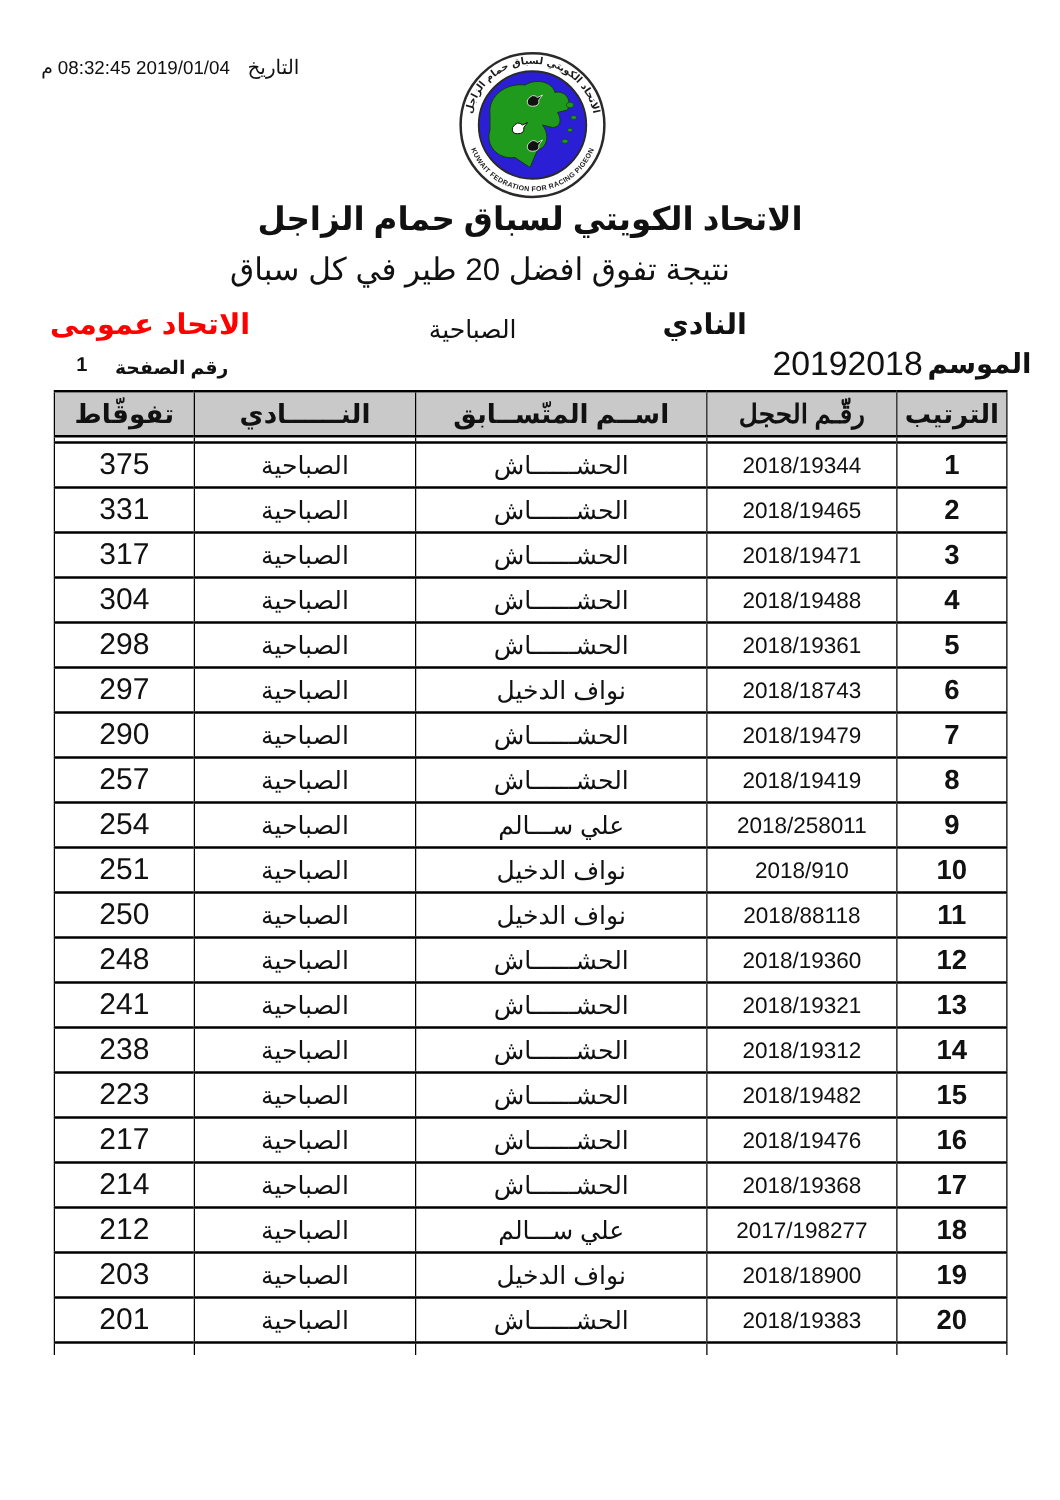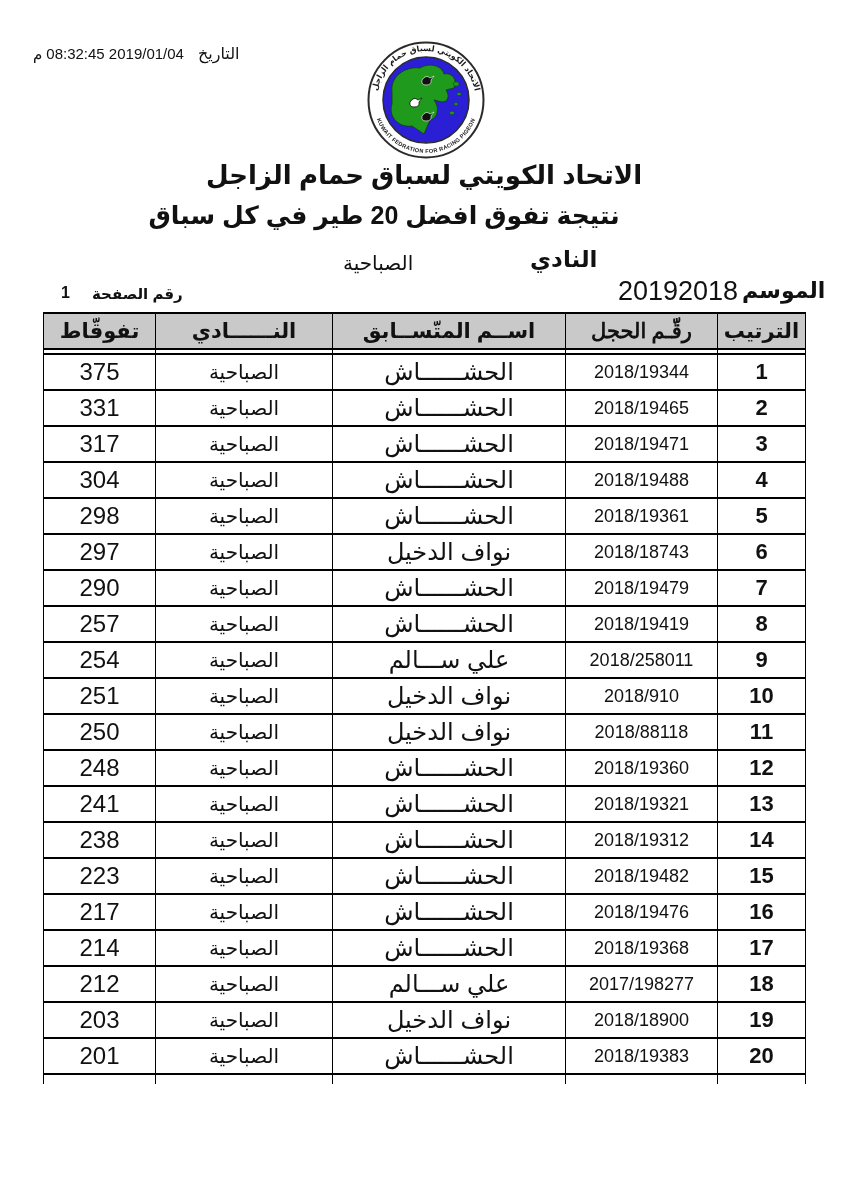--- a/index.html
+++ b/index.html
@@ -9,21 +9,21 @@
   }
   .abs{position:absolute;white-space:nowrap;}
   
   .date-line{left:33px;top:44px;display:flex;align-items:baseline;font-size:15px;direction:ltr;}
   .date-suffix{margin-right:4px;}
   .date-label{font-weight:normal;margin-left:14px;font-size:16px;}
   
   .logo{left:366px;top:40px;}
   
   .title1{left:0;top:160px;width:848px;text-align:center;font-size:26px;font-weight:bold;direction:rtl;}
-  .title2{left:0;top:201px;width:768px;text-align:center;font-size:25px;font-weight:bold;direction:rtl;}
+  .title2{left:0;top:201px;width:768px;text-align:center;font-size:25px;font-weight:normal;direction:rtl;}
   
   .club-label{left:530px;top:246px;font-size:23px;font-weight:bold;direction:rtl;}
   .club-value{left:343px;top:251px;font-size:20px;direction:rtl;}
   .union-note{left:40px;top:246px;font-size:23px;font-weight:bold;direction:rtl;}
   .season-label{left:742px;top:278px;font-size:22px;font-weight:bold;direction:rtl;}
   .season-value{left:618px;top:276px;font-size:27px;}
   .pagenum-label{left:92px;top:285px;font-size:15px;font-weight:bold;direction:rtl;}
   .pagenum-value{left:61px;top:284px;font-size:16px;font-weight:bold;}
   
   .tbl-wrap{left:43px;top:312px;}
@@ -32,21 +32,21 @@
     border-top:2px solid #000;border-bottom:2px solid #000;
     border-left:1px solid #000;border-right:1px solid #000;
     padding:0;vertical-align:middle;overflow:hidden;
   }
   table.results th{height:34px;font-size:21px;font-weight:bold;}
   table.results td{height:34px;}
   tr.spacer-row td{height:3px;border-top:2px solid #000;border-bottom:2px solid #000;}
   tr.stub-row td{height:9px;border-top:2px solid #000;border-bottom:none;}
   td.cell-rank{font-weight:bold;font-size:22px;}
   td.cell-ring{font-size:18px;direction:ltr;}
-  td.cell-name{font-size:24px;}
+  td.cell-name{font-size:20px;}
   td.cell-club{font-size:20px;}
   td.cell-points{font-size:24px;}
 </style>
 </head>
 <body>
 
 <div class="page">
 
   <div class="abs date-line">
     <span class="date-suffix">م</span>
@@ -82,20 +82,21 @@
       <path d="M -16,2 q 4,-6 8,-2 l 4,-2 -3,4 q 1,5 -5,5 q -5,0 -4,-5 z" fill="#fff" stroke="#111" stroke-width="0.8"></path>
       <path d="M -4,16 q 4,-6 8,-2 l 4,-2 -3,4 q 1,5 -5,5 q -5,0 -4,-5 z" fill="#111" stroke="#fff" stroke-width="0.6"></path>
     </g>
   </svg>
 
   <div class="abs title1">الاتحاد الكويتي لسباق حمام الزاجل</div>
   <div class="abs title2">نتيجة تفوق  افضل 20  طير في كل سباق</div>
 
   <div class="abs club-label">النادي</div>
   <div class="abs club-value">الصباحية</div>
+  <div class="abs union-note" style="color:#ff0000;">الاتحاد عمومى</div>
 
   <div class="abs season-label">الموسم</div>
   <div class="abs season-value">20192018</div>
   <div class="abs pagenum-label">رقم الصفحة</div>
   <div class="abs pagenum-value">1</div>
 
   <div class="abs tbl-wrap">
     <table class="results">
       <colgroup>
         <col style="width:88px">

